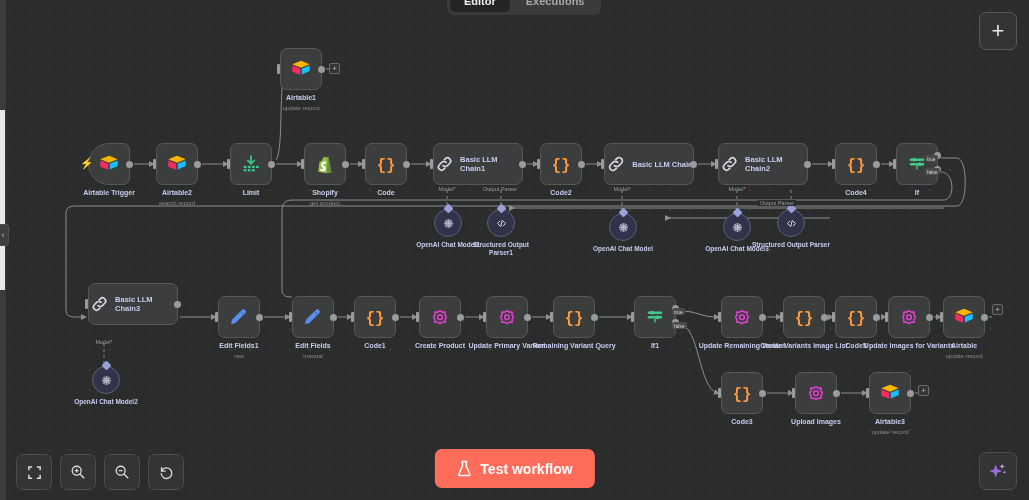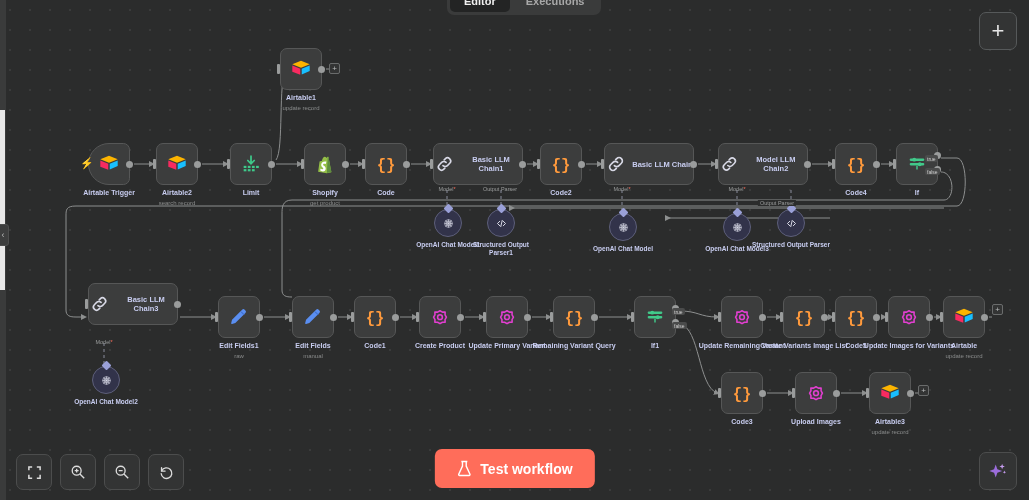--- a/index.html
+++ b/index.html
@@ -75,21 +75,20 @@
     white-space:normal;
   }
   .node .sub {
     position:absolute; left:50%; transform:translateX(-50%);
     width:96px; text-align:center;
     font-size:6px; color:#8a8c8c; line-height:8px;
   }
   .node .inner-lbl {
     font-size:7.5px; font-weight:bold; color:#c8cdf0;
     margin-left:5px;
-    text-align:center;
   }
   .port {
     position:absolute; width:7px; height:7px; border-radius:50%;
     background:#9a9c9c; top:50%; margin-top:-3.5px;
   }
   .port.in  { left:-4px; width:3px; height:10px; border-radius:1px; margin-top:-5px; }
   .port.out { right:-4px; }
   .port.out2 { right:-4px; top:auto; }
   .plus-sq {
     position:absolute; width:11px; height:11px; border-radius:2px;
@@ -345,21 +344,21 @@
           </div>
         </div>
         <div class="node wide" style="left: 718px; top: 143px;">
           <div class="box">
             <svg width="22" height="22" viewBox="0 0 24 24">
               <g stroke="#d8d9e6" stroke-width="1.8" fill="none" stroke-linecap="round">
                 <path d="M10.2 13.8a3.6 3.6 0 0 0 5.1 0l2.6-2.6a3.6 3.6 0 0 0-5.1-5.1l-1.2 1.2"></path>
                 <path d="M13.8 10.2a3.6 3.6 0 0 0-5.1 0l-2.6 2.6a3.6 3.6 0 0 0 5.1 5.1l1.2-1.2"></path>
               </g>
             </svg>
-            <span class="inner-lbl">Model LLM Chain2</span>
+            <span class="inner-lbl">Basic LLM Chain2</span>
             <div class="port in"></div>
             <div class="port out"></div>
           </div>
         </div>
         <div class="node" style="left: 835px; top: 143px;">
           <div class="box">
             <svg width="22" height="22" viewBox="0 0 24 24">
               <text x="12" y="18" text-anchor="middle" font-family="Liberation Mono, monospace" font-size="17" font-weight="bold" fill="#ff9a3c">{}</text>
             </svg>
             <div class="port in"></div>

